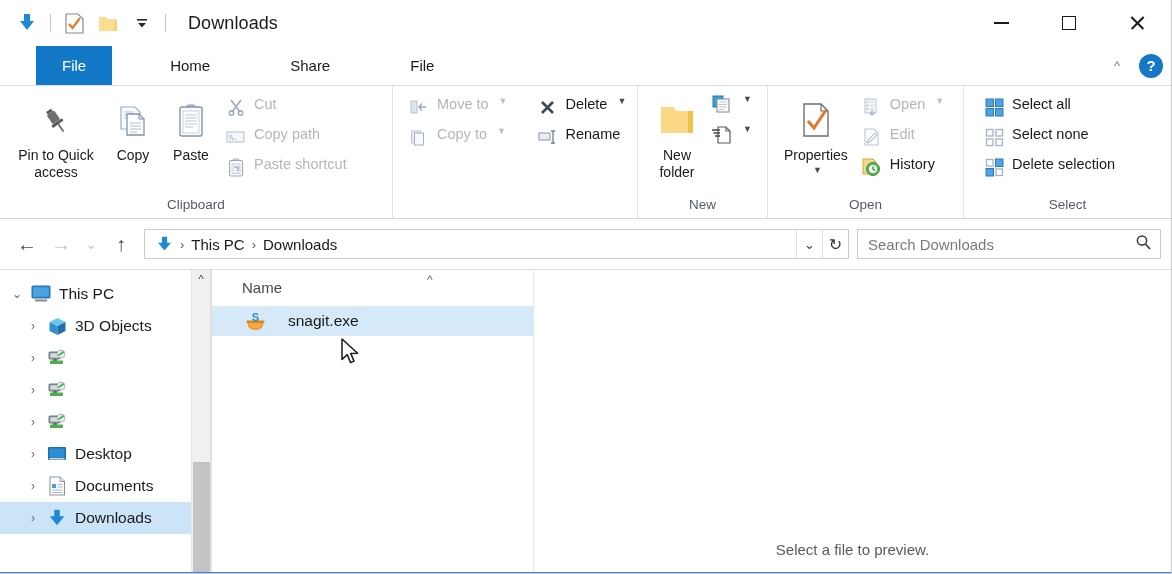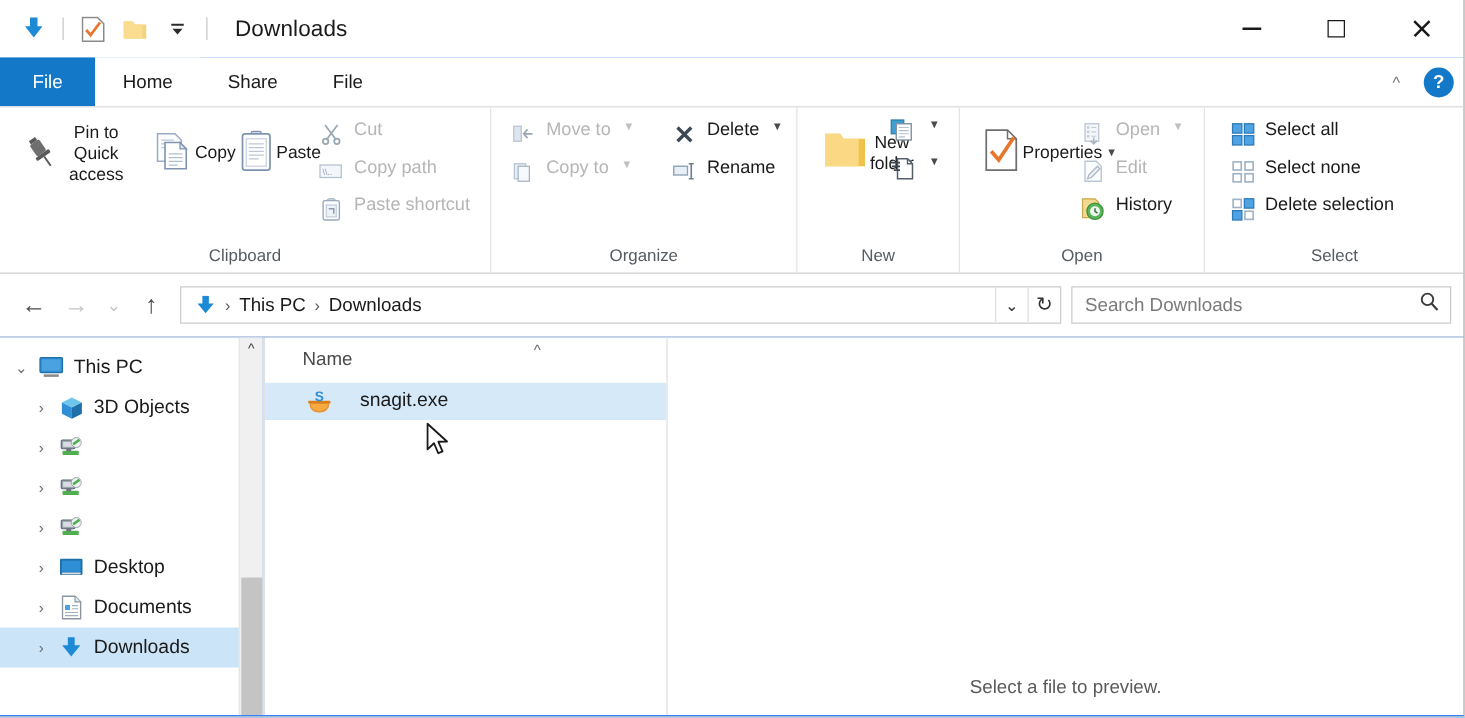--- a/index.html
+++ b/index.html
@@ -57,20 +57,21 @@
   
   .tabstrip {
     position: relative; height: 39px;
     background: #ffffff;
     display: flex; align-items: stretch;
   }
   .tab {
     display: flex; align-items: center; justify-content: center;
     padding: 0 22px; font-size: 15px; color: #1a1a1a;
     cursor: default;
+    margin-left: 36px;
   }
   .tab-file {
     background: #1478c8; color: #ffffff;
     padding: 0 26px; font-size: 15px;
   }
   .tab-active { background: #ffffff; }
   .ribbon-rightctl {
     position: absolute; right: 8px; top: 0;
     height: 39px; display: flex; align-items: center; gap: 8px;
   }
@@ -104,21 +105,21 @@
   .rgroup:last-child { border-right: none; }
   .rgroup-body {
     flex: 1; display: flex; align-items: flex-start;
     padding: 6px 8px 0 8px;
   }
   .rgroup-label {
     height: 24px; line-height: 22px;
     text-align: center; font-size: 13.5px; color: #555b63;
   }
   .bigbtn {
-    display: flex; flex-direction: row; align-items: center;
+    display: flex; flex-direction: column; align-items: center;
     width: auto; min-width: 58px; padding: 4px 8px 0 8px;
     cursor: default;
   }
   .bigbtn-ico { height: 50px; display: flex; align-items: center; justify-content: center; }
   .bigbtn-lbl {
     font-size: 14px; color: #1a1a1a; text-align: center;
     line-height: 17px; margin-top: 1px; white-space: nowrap;
   }
   .bigbtn-lbl.multi { white-space: normal; width: 80px; }
   .dis .bigbtn-lbl, .dis .smlbtn-lbl { color: #b5b5b5; }
@@ -449,21 +450,20 @@
             <div class="smlbtn-ico">
               <svg width="20" height="16" viewBox="0 0 20 16">
                 <rect x="1" y="4" width="11" height="7" fill="#e9eff6" stroke="#8ea1b6" stroke-width="1.1"></rect>
                 <path d="M15 2 L15 14 M13 2 L17 2 M13 14 L17 14" stroke="#6e7f91" stroke-width="1.3" fill="none"></path>
               </svg>
             </div>
             <div class="smlbtn-lbl">Rename</div>
           </div>
         </div>
       </div>
-      <div class="rgroup-label">Organize</div>
     </div>
 
     <div class="rgroup" style="width:130px">
       <div class="rgroup-body" style="padding-left:10px">
         <div class="bigbtn">
           <div class="bigbtn-ico">
             <svg width="40" height="36" viewBox="0 0 40 36">
               <path d="M4 4 H16 L19 8 H36 V30 H4 Z" fill="#f0c14b"></path>
               <path d="M4 4 H16 L19 8 H31 V30 H4 Z" fill="#fbd884"></path>
             </svg>

